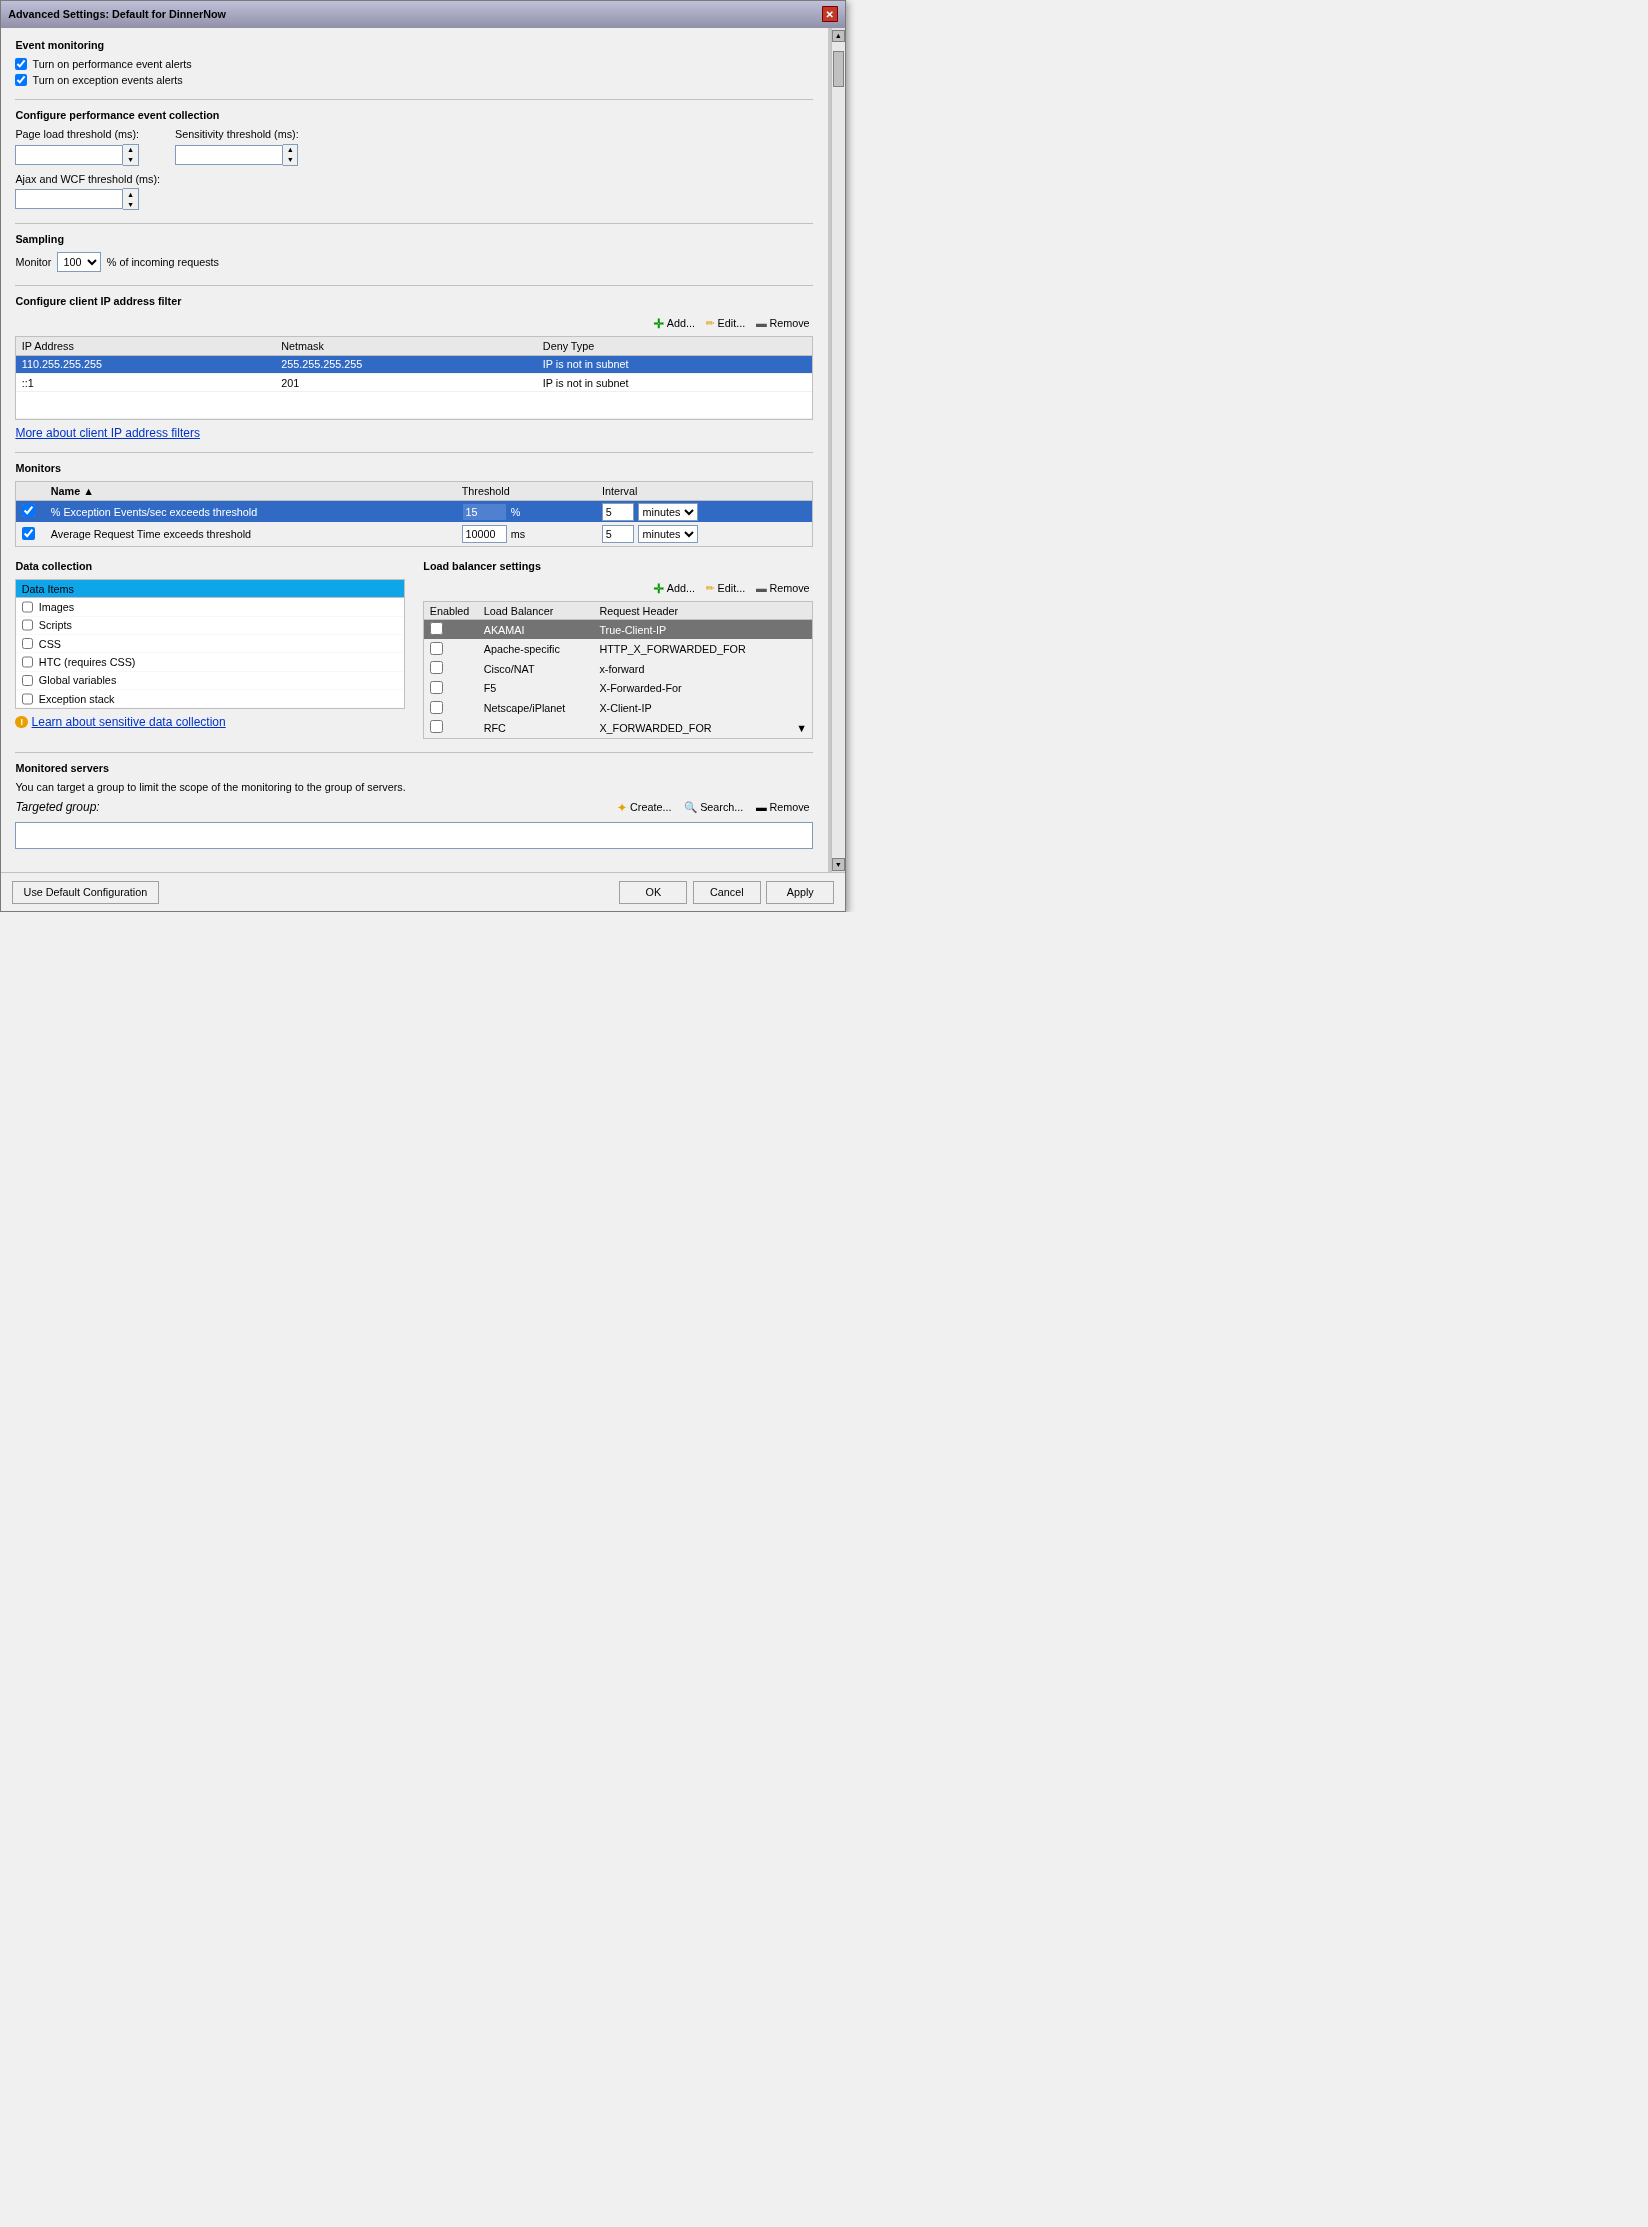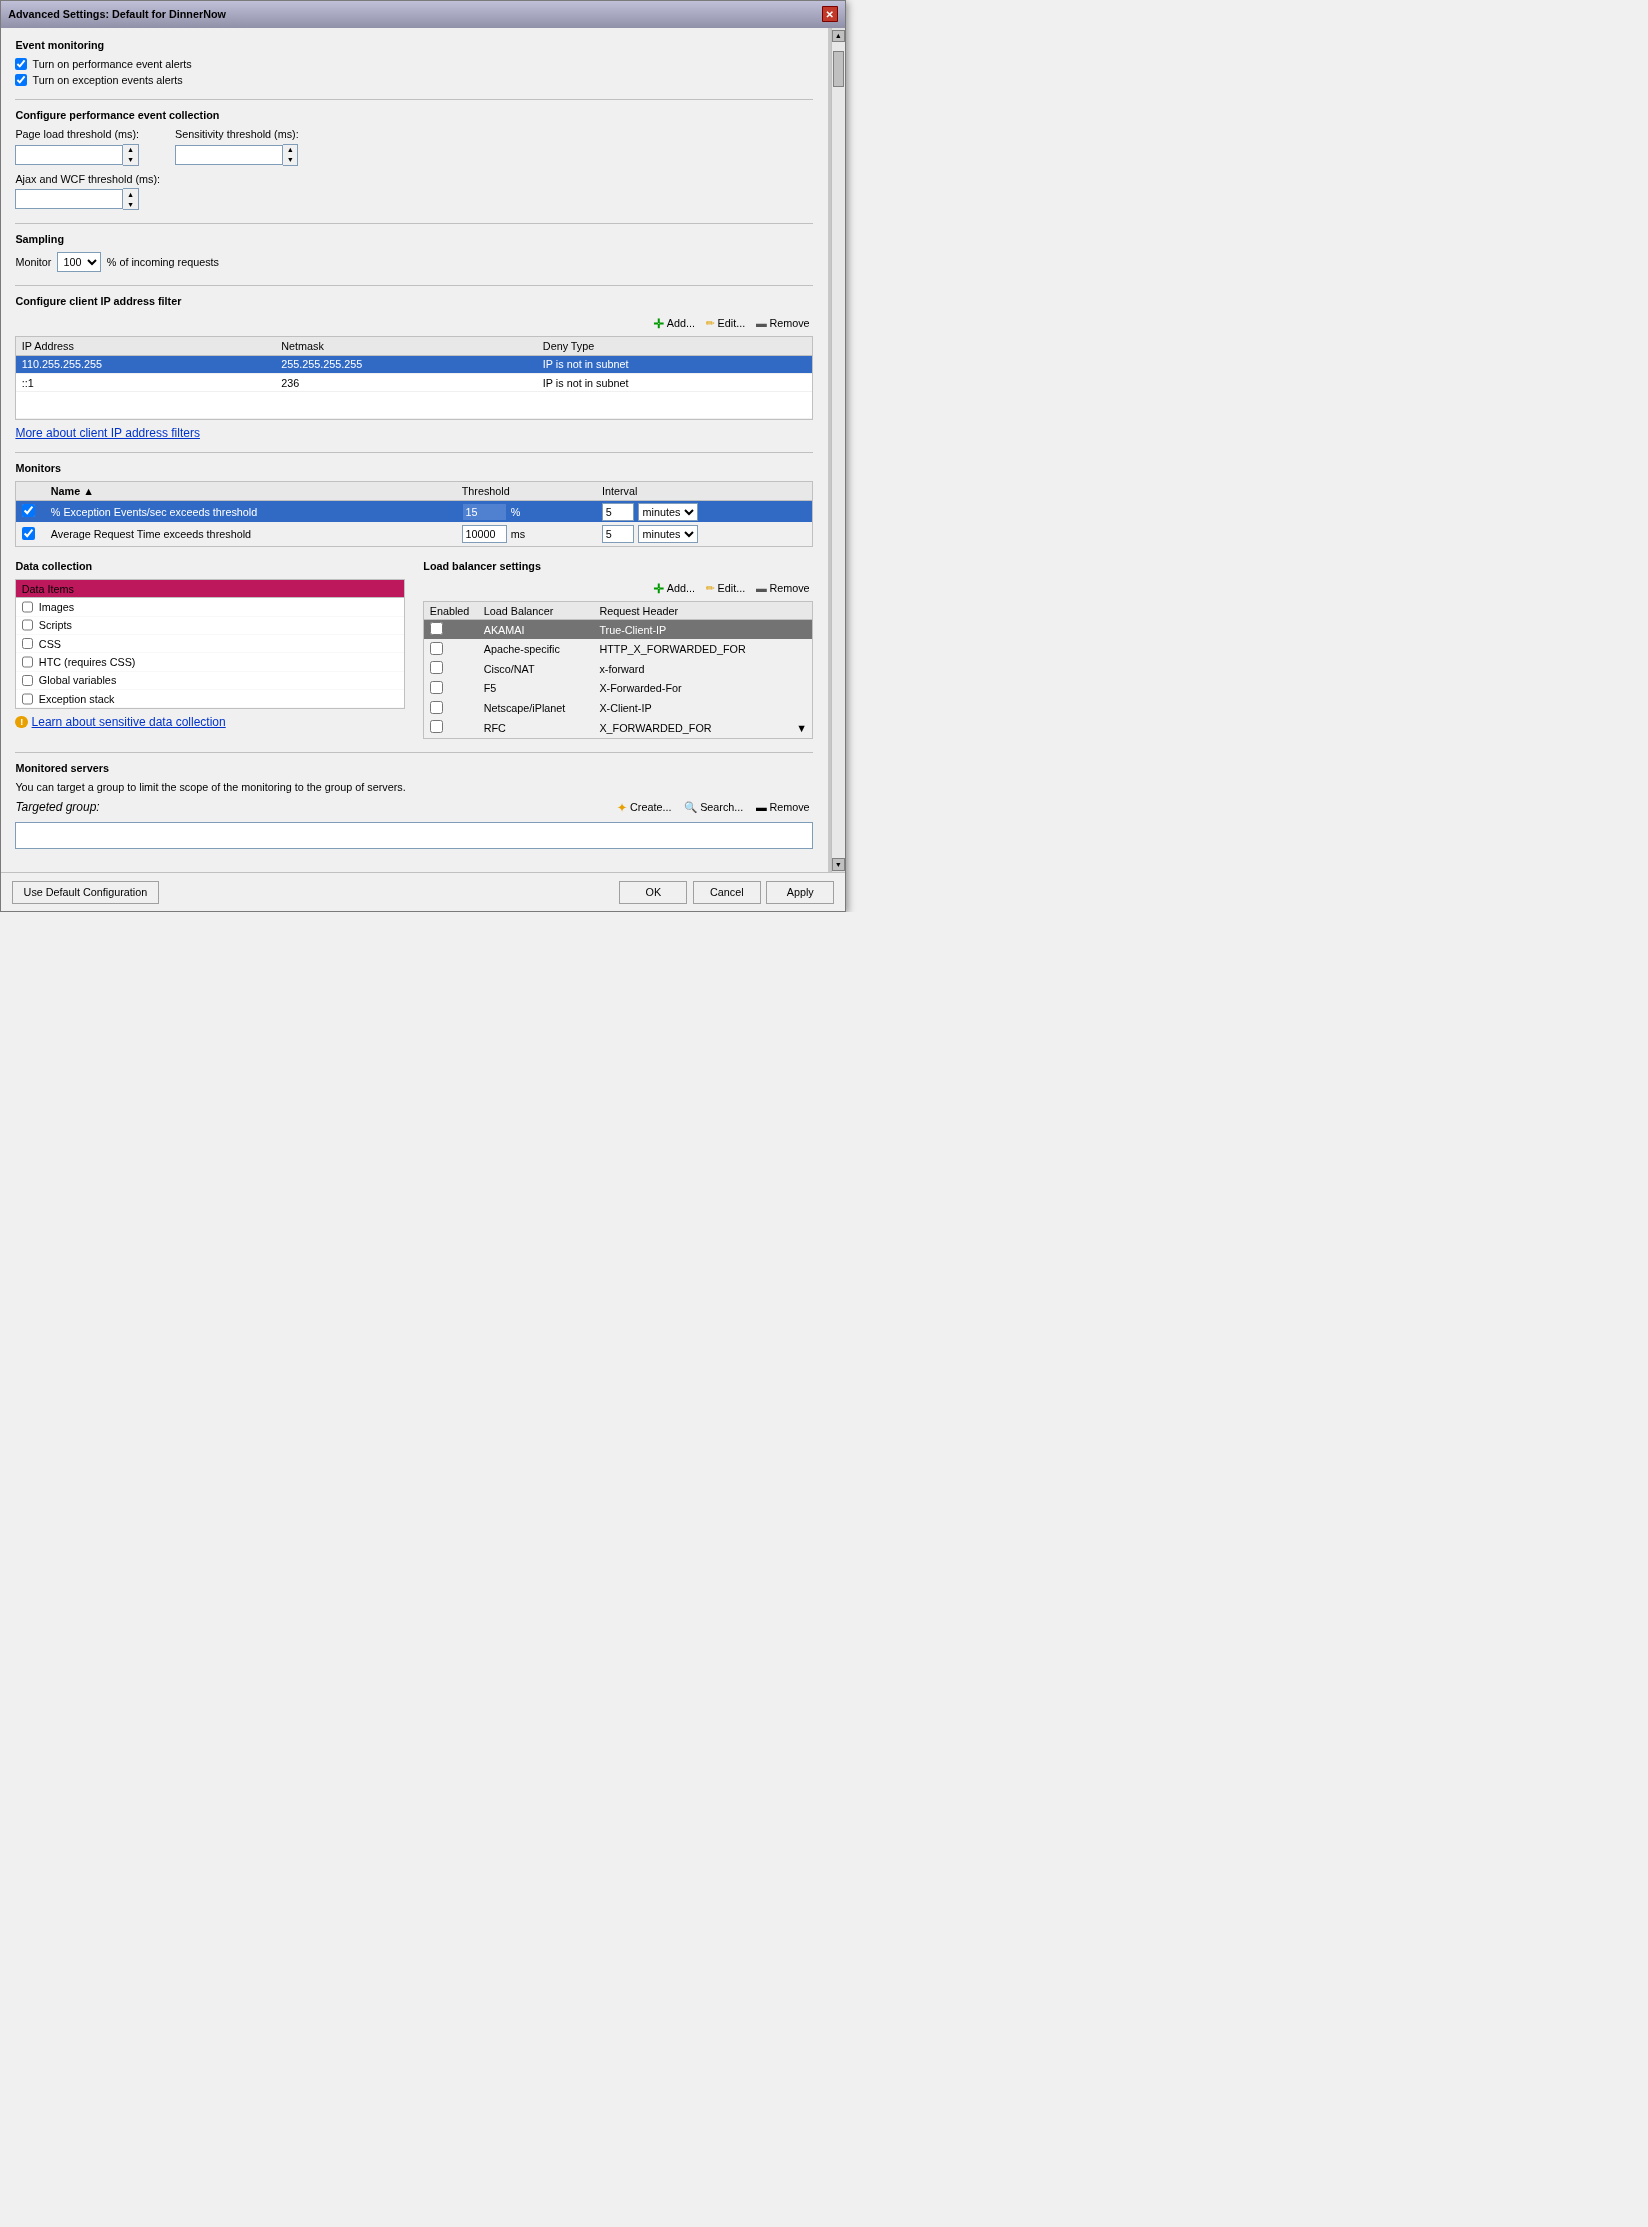--- a/index.html
+++ b/index.html
@@ -172,21 +172,21 @@
     .two-col { display: flex; gap: 18px; margin-bottom: 12.6px; }
     .two-col-left { flex: 1; }
     .two-col-right { flex: 1; }
 
     
     .data-list-container {
       border: 0.9px solid #c0c0c0;
       background: white;
     }
     .data-list-header {
-      background: #be185d;
+      background: #0ea5e9;
       border-bottom: 0.9px solid #c0c0c0;
       padding: 2.7px 5.4px;
       font-size: 10.8px;
     }
     .data-list-item { display: flex; align-items: center; gap: 5.4px; padding: 2.7px 5.4px; font-size: 10.8px; border-bottom: 0.9px solid #f8f8f8; }
     .data-list-item input[type=checkbox] { width: 11.7px; height: 11.7px; cursor: pointer; }
     .lb-table { width: 100%; border-collapse: collapse; }
     .lb-table th {
       background: #e8e8e8;
       border-bottom: 0.9px solid #c0c0c0;
@@ -349,21 +349,21 @@
               </tr>
             </thead>
             <tbody>
               <tr class="selected">
                 <td>110.255.255.255</td>
                 <td>255.255.255.255</td>
                 <td>IP is not in subnet</td>
               </tr>
               <tr>
                 <td>::1</td>
-                <td>236</td>
+                <td>201</td>
                 <td>IP is not in subnet</td>
               </tr>
               <tr class="ip-empty-row">
                 <td colspan="3"></td>
               </tr>
             </tbody>
           </table>
         </div>
         <div style="margin-top:5.4px;">
           <span class="link">More about client IP address filters</span>

